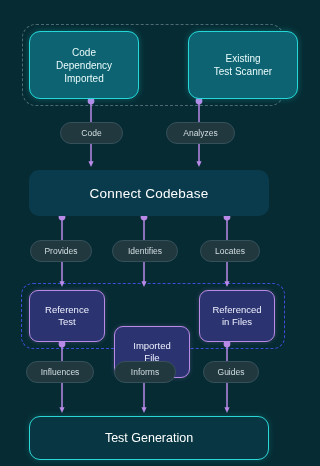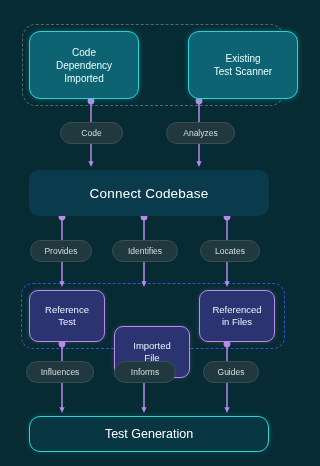--- a/index.html
+++ b/index.html
@@ -95,21 +95,21 @@
     line-height: 12.5px;
     box-shadow: 0 0 5px rgba(185,138,232,0.25);
   }
   .p-ref  { left: 29px;  width: 76px; }
   .p-imp  { left: 114px; width: 76px; margin-top: 36px; }
   .p-refd { left: 199px; width: 76px; }
 
   
   .node-final {
     left: 29px; top: 416px;
-    width: 240px; height: 36px;
+    width: 240px; height: 44px;
     background: #083743;
     border: 1.4px solid #2ad6d6;
     border-radius: 11px;
     color: #ffffff;
     font-size: 12.5px;
     box-shadow: 0 0 6px rgba(42,214,214,0.22);
   }
 
   
   .pill {

